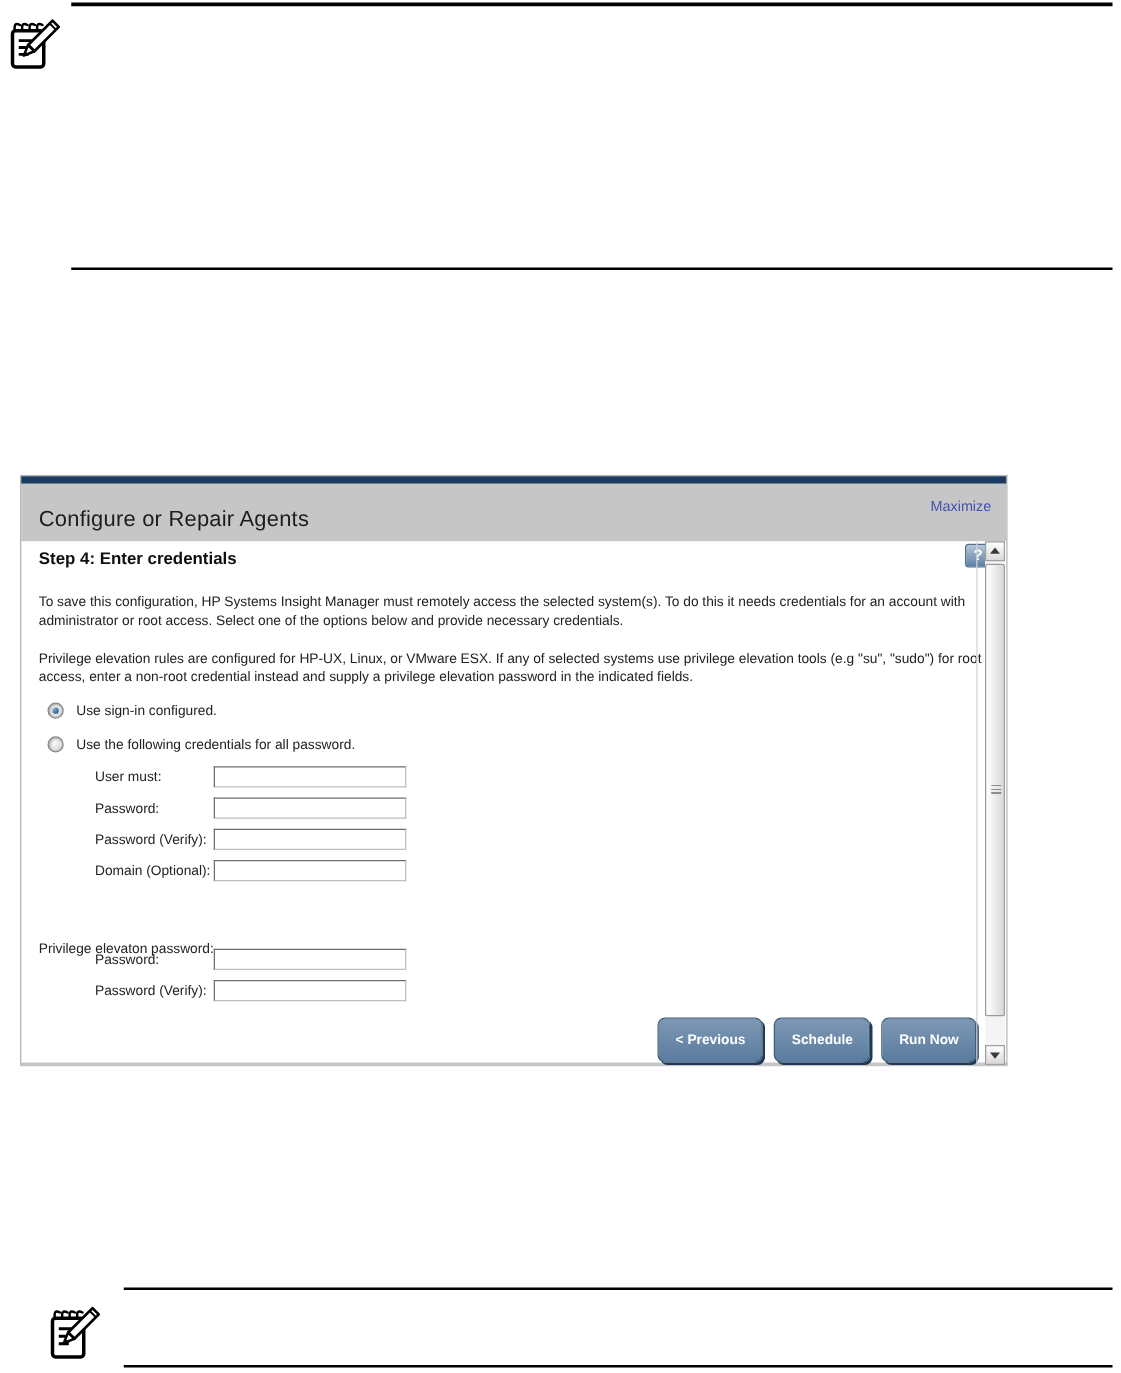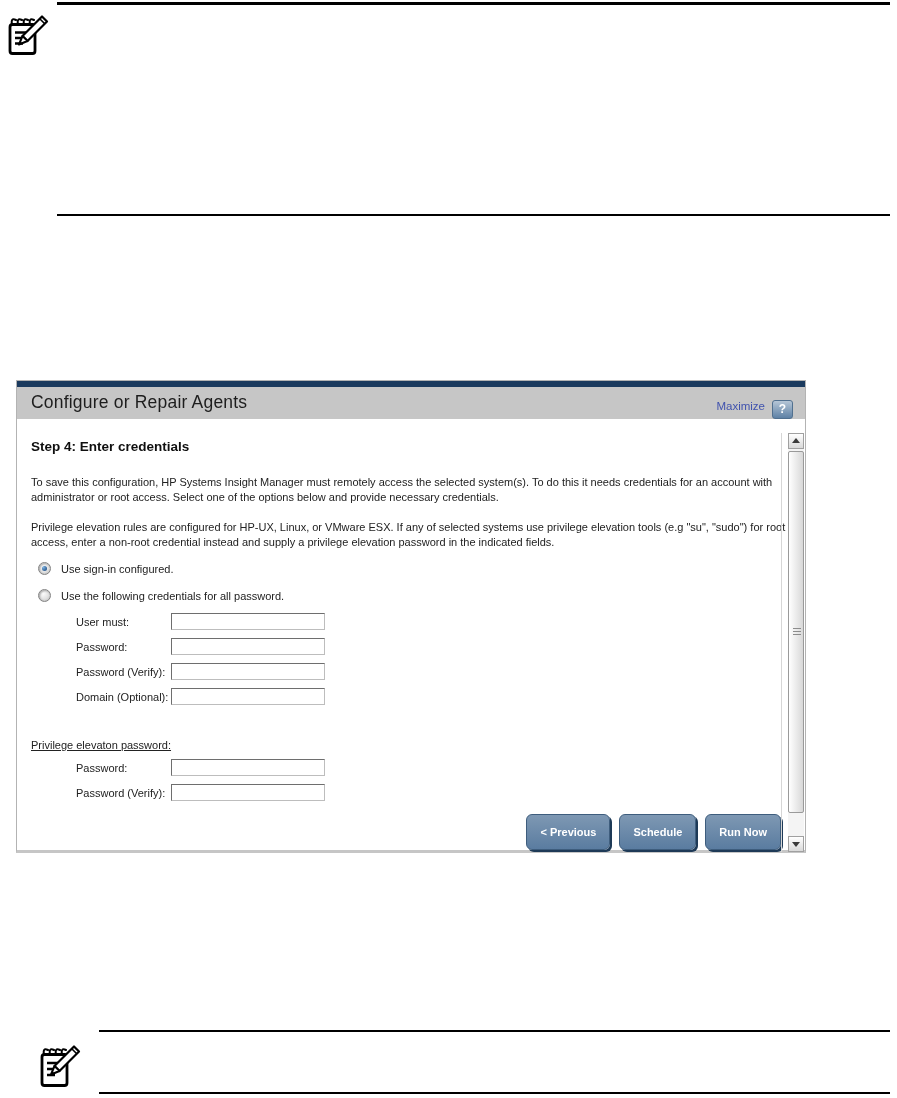--- a/index.html
+++ b/index.html
@@ -10,24 +10,24 @@
   .hr-mid{left:57px;top:214px;width:833px;height:2px;}
   .hr-b1{left:99px;top:1030px;width:791px;height:1.5px;}
   .hr-b2{left:99px;top:1092px;width:791px;height:1.5px;}
   .note-top{position:absolute;left:6px;top:13px;}
   .note-bottom{position:absolute;left:38px;top:1043px;}
 
   
   .win{position:absolute;left:16px;top:380px;width:790px;height:473px;box-sizing:border-box;
        border:1px solid #b3b3b3;border-bottom:3px solid #c6c6c6;background:#fff;}
   .win-accent{height:6px;background:#1a3a5e;}
-  .win-header{height:32px;background:#c6c6c6;position:relative;padding:5px 0 0 14px;box-sizing:border-box;}
+  .win-header{height:46px;background:#c6c6c6;position:relative;padding:18px 0 0 14px;box-sizing:border-box;}
   .win-title{font-size:17.5px;color:#1d1d1d;letter-spacing:.2px;}
   .win-target{font-size:10.5px;color:#262626;margin-top:3px;}
-  .max-area{position:absolute;right:12px;top:13px;display:flex;align-items:flex-start;gap:7px;}
+  .max-area{position:absolute;right:12px;top:13px;display:flex;align-items:flex-end;gap:23px;flex-direction:column;}
   .max-link{font-size:11.5px;color:#4153ae;cursor:pointer;}
   .help-btn{width:19px;height:17px;border:1px solid #51708f;border-radius:3px;
             background:linear-gradient(#b6c6d6,#5e81a5);color:#fff;font-weight:bold;
             font-size:12px;line-height:16px;text-align:center;cursor:pointer;}
 
   .step-h{position:absolute;left:14px;top:58px;font-weight:bold;font-size:13.5px;color:#0f0f0f;}
   .para{position:absolute;left:14px;width:762px;font-size:11px;line-height:15px;color:#222;}
   .p1{top:94px;}
   .p2{top:139px;}
 
@@ -36,21 +36,21 @@
          box-shadow:inset 1px 1px 2px rgba(0,0,0,.3);cursor:pointer;}
   .radio.selected::after{content:'';position:absolute;left:3px;top:3px;width:5px;height:5px;border-radius:50%;
          background:radial-gradient(circle at 30% 30%,#7ab0e0,#123e73);}
   .r1{top:181px;} .r2{top:208px;}
   .rlabel{position:absolute;left:44px;font-size:11px;color:#222;}
   .rl1{top:182px;} .rl2{top:209px;}
 
   .flabel{position:absolute;left:59px;font-size:11px;color:#222;}
   .tinput{position:absolute;left:154px;width:148px;height:15px;background:#fff;padding:0 2px;
           border:1px solid;border-color:#6e6e6e #bdbdbd #bdbdbd #6e6e6e;font-size:11px;box-sizing:content-box;}
-  .priv-h{position:absolute;left:14px;top:358px;font-size:11px;color:#222;text-decoration:underline;}
+  .priv-h{position:absolute;left:14px;top:372px;font-size:11px;color:#222;}
 
   .btnrow{position:absolute;top:433px;right:24px;display:flex;gap:9px;}
   .hpbtn{height:36px;padding:0 13px;font-size:11px;font-weight:bold;color:#fff;cursor:pointer;
          font-family:"Liberation Sans",sans-serif;
          background:linear-gradient(#7e98b3,#5a7ca0);border:1px solid #3e5d7d;border-radius:6px;
          box-shadow:2px 2px 0 #1e3a57;line-height:18px;}
 
   .vline{position:absolute;top:52px;right:23px;width:1px;height:419px;background:#d6d6d6;}
   .sbar{position:absolute;top:52px;right:1px;width:16px;height:419px;background:#f4f4f4;}
   .sbtn{position:absolute;left:0;width:16px;height:16px;box-sizing:border-box;cursor:pointer;

